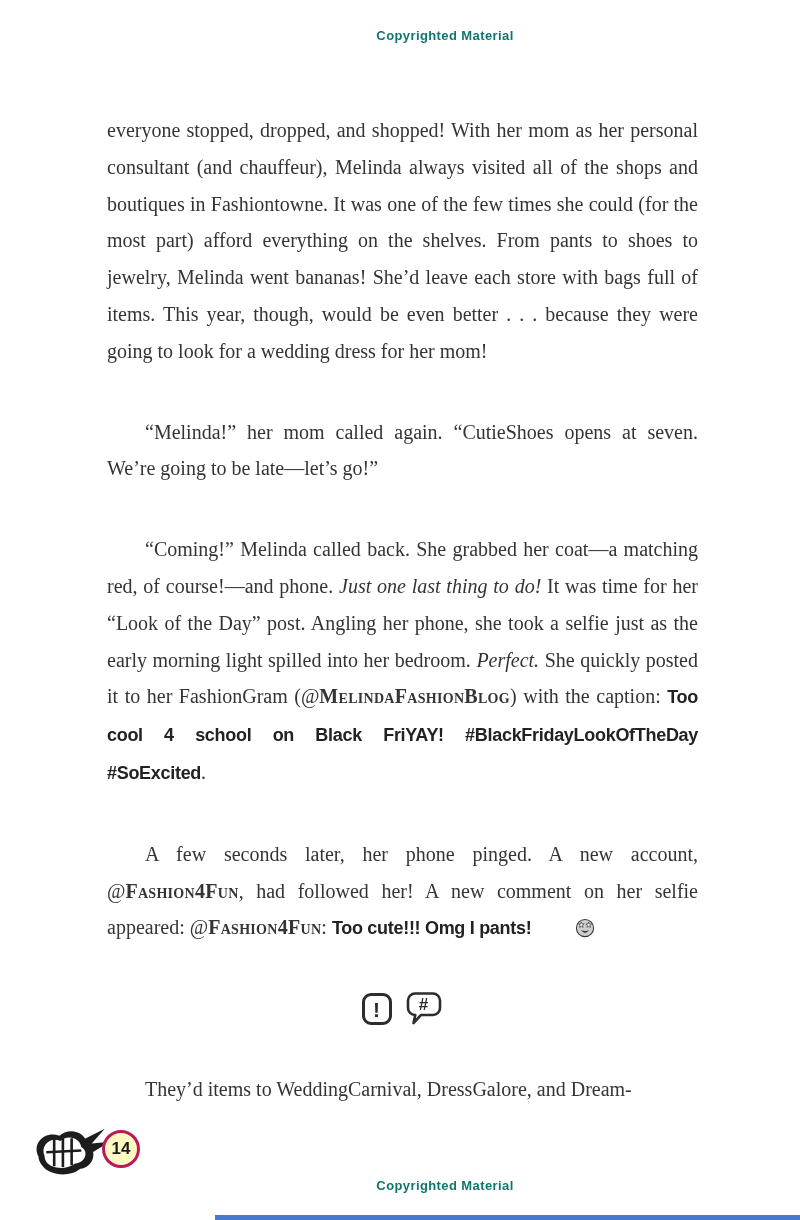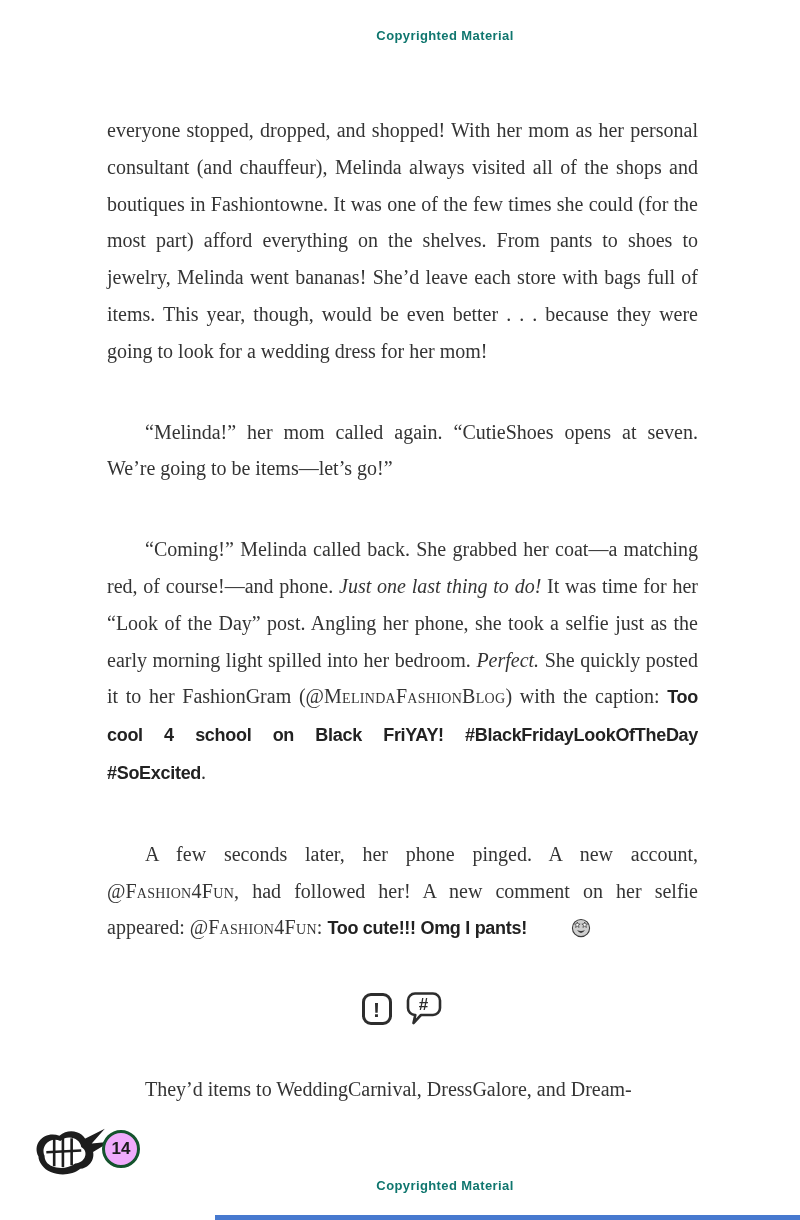--- a/index.html
+++ b/index.html
@@ -31,21 +31,21 @@
     left:107px; top:68px;
     width:591px;
     font-size:20px;
     line-height:36.8px;
     text-align:justify;
   }
   .text-col p { text-indent:38px;margin-top:44px; }
   .text-col p.no-indent { text-indent:0; }
 
   .italic { font-style:italic; }
-  .smallcaps { font-variant:small-caps; letter-spacing:0.3px; }
+  .smallcaps { font-variant:small-caps; letter-spacing:0.3px;font-weight:bold; }
   .boldsans {
     font-family:"Liberation Sans", sans-serif;
     font-weight:700;
     font-size:18px;
     letter-spacing:-0.3px;
     color:#222222;
   }
 
   .emoji {
     display:inline-block;
@@ -96,23 +96,23 @@
   .footer-logo {
     position:absolute;
     left:28px; top:1118px;
     width:170px; height:74px;
   }
   .footer-logo svg.mouth { position:absolute; left:0; top:4px; }
   .page-number-badge {
     position:absolute;
     left:74px; top:12px;
     width:38px; height:38px;
-    border:3px solid #14532d;
+    border:3px solid #be185d;
     border-radius:50%;
-    background:#f0abfc;
+    background:#fef9c3;
     display:flex; justify-content:center; align-items:center;
     font-family:"Liberation Sans", sans-serif;
     font-weight:bold;
     font-size:17px;
     color:#1d1d1d;
   }
 
   .bottom-edge {
     position:absolute;
     left:215px; bottom:0;
@@ -124,21 +124,21 @@
 <body>
 
 <div class="page">
 
   <div class="copyright top">Copyrighted Material</div>
 
   <div class="text-col">
 
     <p class="no-indent">everyone stopped, dropped, and shopped! With her mom as her personal consultant (and chauffeur), Melinda always visited all of the shops and boutiques in Fashiontowne. It was one of the few times she could (for the most part) afford everything on the shelves. From pants to shoes to jewelry, Melinda went bananas! She’d leave each store with bags full of items. This year, though, would be even better . . . because they were going to look for a wedding dress for her mom!</p>
 
-    <p>“Melinda!” her mom called again. “CutieShoes opens at seven. We’re going to be items—let’s go!”</p>
+    <p>“Melinda!” her mom called again. “CutieShoes opens at seven. We’re going to be late—let’s go!”</p>
 
     <p><span>“Coming!” Melinda called back. She grabbed her coat—a matching red, of course!—and phone. </span><span class="italic">Just one last thing to do!</span><span> It was time for her “Look of the Day” post. Angling her phone, she took a selfie just as the early morning light spilled into her bedroom. </span><span class="italic">Perfect.</span><span> She quickly posted it to her FashionGram (@</span><span class="smallcaps">MelindaFashionBlog</span><span>) with the caption: </span><span class="boldsans">Too cool 4 school on Black FriYAY! #BlackFridayLookOfTheDay #SoExcited</span><span>.</span></p>
 
     <p><span>A few seconds later, her phone pinged. A new account, @</span><span class="smallcaps">Fashion4Fun</span><span>, had followed her! A new comment on her selfie appeared: @</span><span class="smallcaps">Fashion4Fun</span><span>: </span><span class="boldsans">Too cute!!! Omg I pants!</span><span class="emoji"><svg viewBox="0 0 24 24" width="20" height="20" aria-hidden="true">
         <circle cx="12" cy="12" r="10.3" fill="#cfcfcf" stroke="#3a3a3a" stroke-width="1.3"></circle>
         <path d="M7.6 4.8 L8.5 7.2 L11 7.3 L9 8.9 L9.7 11.3 L7.6 9.9 L5.5 11.3 L6.2 8.9 L4.2 7.3 L6.7 7.2 Z" fill="#ffffff" stroke="#3a3a3a" stroke-width="0.9"></path>
         <path d="M16.4 4.8 L17.3 7.2 L19.8 7.3 L17.8 8.9 L18.5 11.3 L16.4 9.9 L14.3 11.3 L15 8.9 L13 7.3 L15.5 7.2 Z" fill="#ffffff" stroke="#3a3a3a" stroke-width="0.9"></path>
         <path d="M7.2 14.5 Q12 21.5 16.8 14.5 Q12 16.8 7.2 14.5 Z" fill="#3a3a3a"></path>
       </svg></span></p>
 

